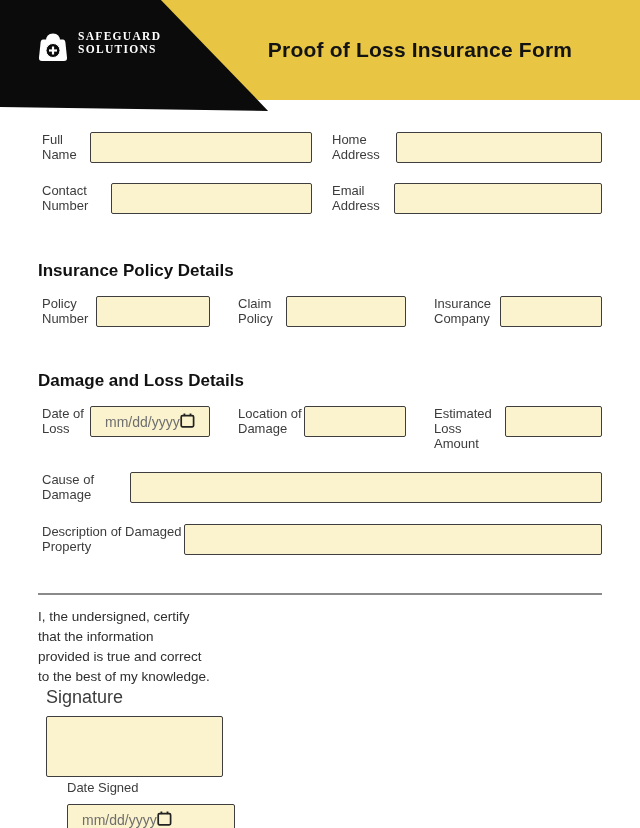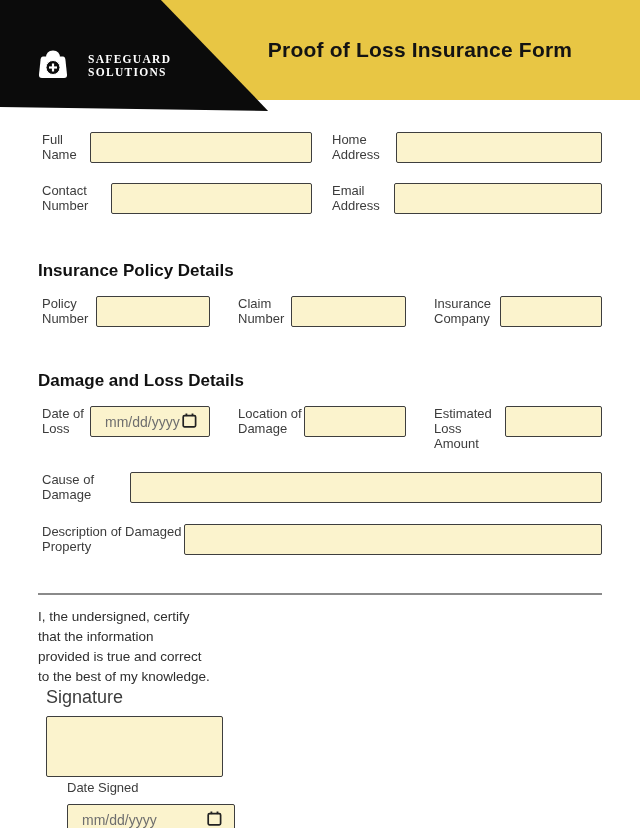--- a/index.html
+++ b/index.html
@@ -6,21 +6,21 @@
   .page{
     position:relative;width:640px;height:828px;background:#ffffff;
     font-family:"Liberation Sans",sans-serif;overflow:hidden;
   }
   
   .banner{position:absolute;top:0;left:0;width:640px;height:100px;}
   .wedge{
     position:absolute;top:0;left:0;width:270px;height:112px;
     clip-path:polygon(0 0,59.6% 0,99.3% 99%,0 95.5%);
   }
-  .logo{position:absolute;top:47px;left:36px;display:flex;align-items:center;gap:18px;}
+  .logo{position:absolute;top:30px;left:36px;display:flex;gap:8px;}
   .logo-text{
     color:#ffffff;font-family:"Liberation Serif",serif;font-weight:bold;
     font-size:11.5px;line-height:13px;letter-spacing:1.3px;
   }
   .title{
     position:absolute;top:38px;left:220px;width:400px;text-align:center;
     font-size:21px;font-weight:700;color:#131313;letter-spacing:.2px;
   }
   
   .content{position:absolute;top:132px;left:38px;width:564px;}
@@ -28,21 +28,21 @@
   .sec{margin:0;}
   .row{display:flex;gap:20px;margin-left:4px;margin-bottom:13px;}
   .row3{gap:28px;}
   .fg{display:flex;flex-direction:row;flex:1;}
   .fg .lbl{font-size:13px;color:#3c3c3c;margin-bottom:8px;}
   .input, .date-box, .area{
     box-sizing:border-box;height:31px;width:100%;
     background:#FBF3CD;border:1.5px solid #3e3e3e;border-radius:2px;
     font-family:"Liberation Sans",sans-serif;font-size:14px;color:#222;padding:0 8px;
   }
-  .date-box{display:flex;align-items:center;justify-content:space-between;padding:0 12px 0 14px;}
+  .date-box{display:flex;align-items:center;justify-content:flex-start;padding:0 12px 0 14px;}
   .date-text{font-size:14px;color:#6e6e6e;}
   .mt-sec{margin-top:40px;}
   .mt-sec2{margin-top:37px;}
   .single{margin-left:4px;margin-bottom:13px;display:flex;flex-direction:row;}
   .single .lbl{font-size:13px;color:#3c3c3c;margin-bottom:9px;}
   
   .divider{margin:30px 0 0 0;border:none;height:2px;background:#8a8a8a;width:564px;}
   .footer{display:flex;margin-top:12px;flex-direction:column;}
   .cert{width:182px;font-size:13.5px;line-height:20px;color:#2e2e2e;}
   .sig-col{width:177px;margin-left:8px;display:flex;flex-direction:column;}
@@ -107,21 +107,21 @@
     </div>
 
     <div class="sec mt-sec">
       <h2 class="sec-heading">Insurance Policy Details</h2>
       <div class="row row3">
         <div class="fg">
           <span class="lbl">Policy Number</span>
           <input class="input" type="text" aria-label="Policy Number" style="">
         </div>
         <div class="fg">
-          <span class="lbl">Claim Number</span>
+          <span class="lbl">Claim Policy</span>
           <input class="input" type="text" aria-label="Claim Number" style="">
         </div>
         <div class="fg">
           <span class="lbl">Insurance Company</span>
           <input class="input" type="text" aria-label="Insurance Company" style="">
         </div>
       </div>
     </div>
 
     <div class="sec mt-sec2">

